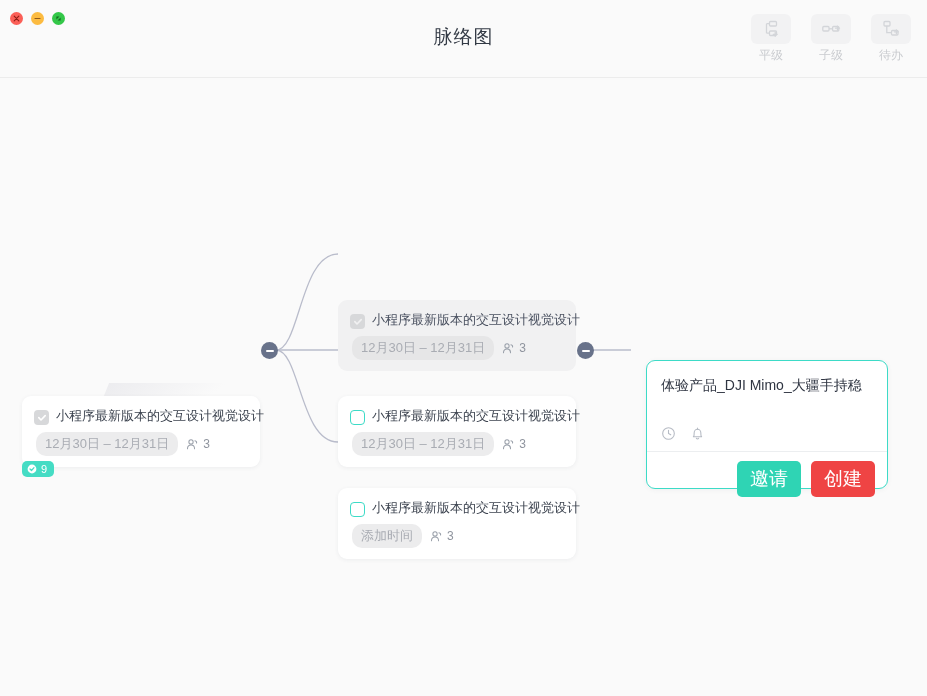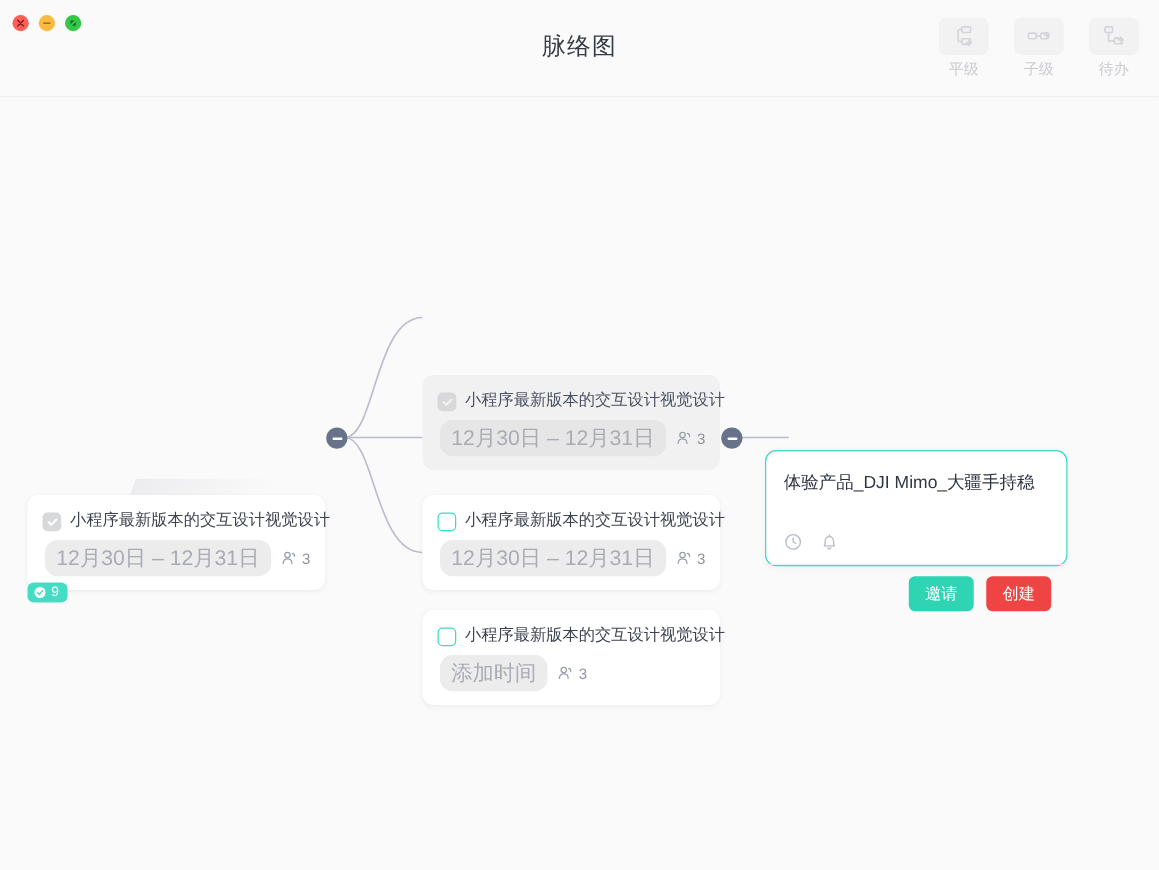--- a/index.html
+++ b/index.html
@@ -63,53 +63,53 @@
 
   .cbox { width:15px; height:15px; border-radius:4px; flex:none; position:relative; }
   .cbox-checked { background:#d7d8da; display:flex; align-items:center; justify-content:center; }
   .cbox-checked svg { display:block; }
   .cbox-empty { border:1.6px solid #3ddbc7; background:#fff; }
 
   .ctitle { font-size:13px; color:#3d4450; white-space:nowrap; }
   .ctitle-dim { color:#4a5160; }
 
   .pill {
-    background:#ececed; color:#a9acb3; font-size:17px;
+    background:#ececed; color:#a9acb3; font-size:13px;
     padding:3px 9px; border-radius:10px; white-space:nowrap;
   }
   .pill-dim { background:#e6e6e7; }
   .ppl { display:flex; align-items:center; gap:4px; color:#8f949e; font-size:12px; }
   .ppl svg { display:block; }
 
   .badge {
     position:absolute; left:0; bottom:-10px;
     background:#45dcc4; color:#ffffff; font-size:11px;
     border-radius:5px; padding:2px 7px 2px 5px;
     display:flex; align-items:center; gap:4px;
   }
   .badge svg { display:block; }
 
   
   #editcard {
-    position:absolute; left:612px; top:282px; width:242px; height:93px;
+    position:absolute; left:646px; top:282px; width:242px; height:129px;
     background:#ffffff; border:1.6px solid #3ddbc7; border-radius:9px;
     box-shadow:0 1px 5px rgba(60,64,80,.06);
   }
   #edit-title {
     position:absolute; left:14px; top:16px; font-size:14px; color:#2f3542;
     white-space:nowrap;
   }
   #edit-icons { position:absolute; left:14px; top:65px; display:flex; gap:14px; }
   #edit-icons svg { display:block; }
   #edit-divider { position:absolute; left:0; top:90px; width:100%; height:1px; background:#eceef0; }
   #edit-actions {
     position:absolute; right:12px; top:100px; display:flex; gap:10px;
   }
   .btn {
-    border:none; border-radius:5px; color:#fff; font-size:13px;
+    border:none; border-radius:5px; color:#fff; font-size:19px;
     padding:5px 13px; cursor:pointer;
     font-family:"Liberation Sans","DejaVu Sans",sans-serif;
   }
   .btn-invite { background:#2fd4b4; }
   .btn-create { background:#ef4444; }
 
   
   .toggle {
     position:absolute; width:17px; height:17px; border-radius:50%;
     background:#68728a; display:flex; align-items:center; justify-content:center;

